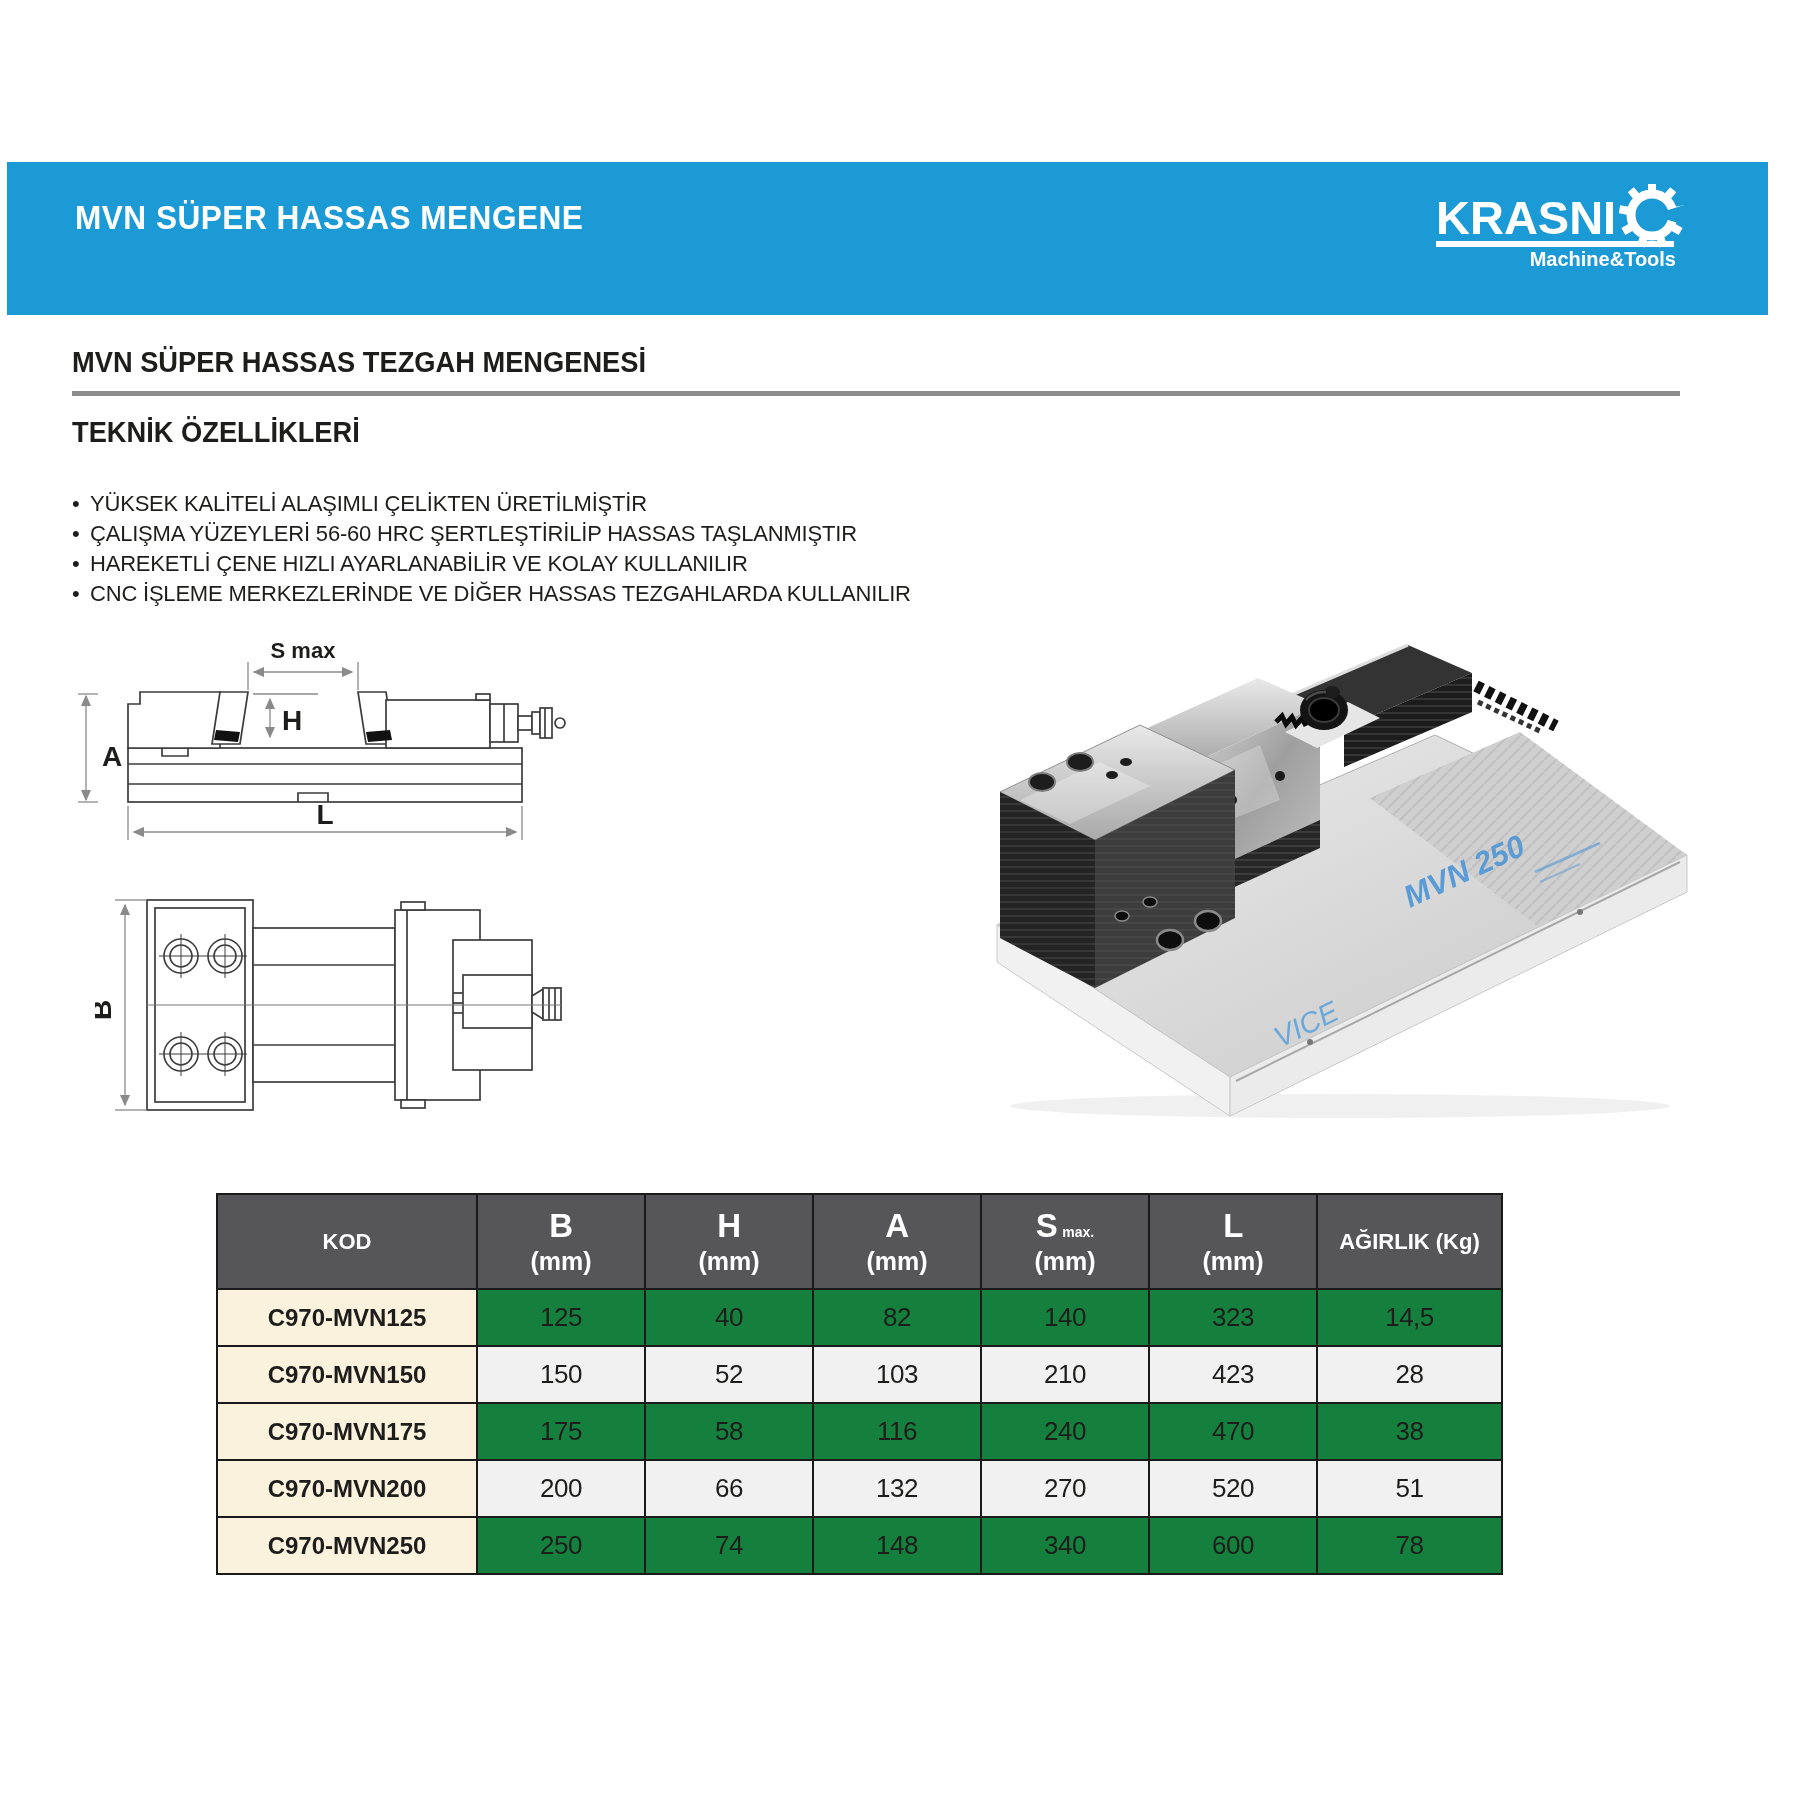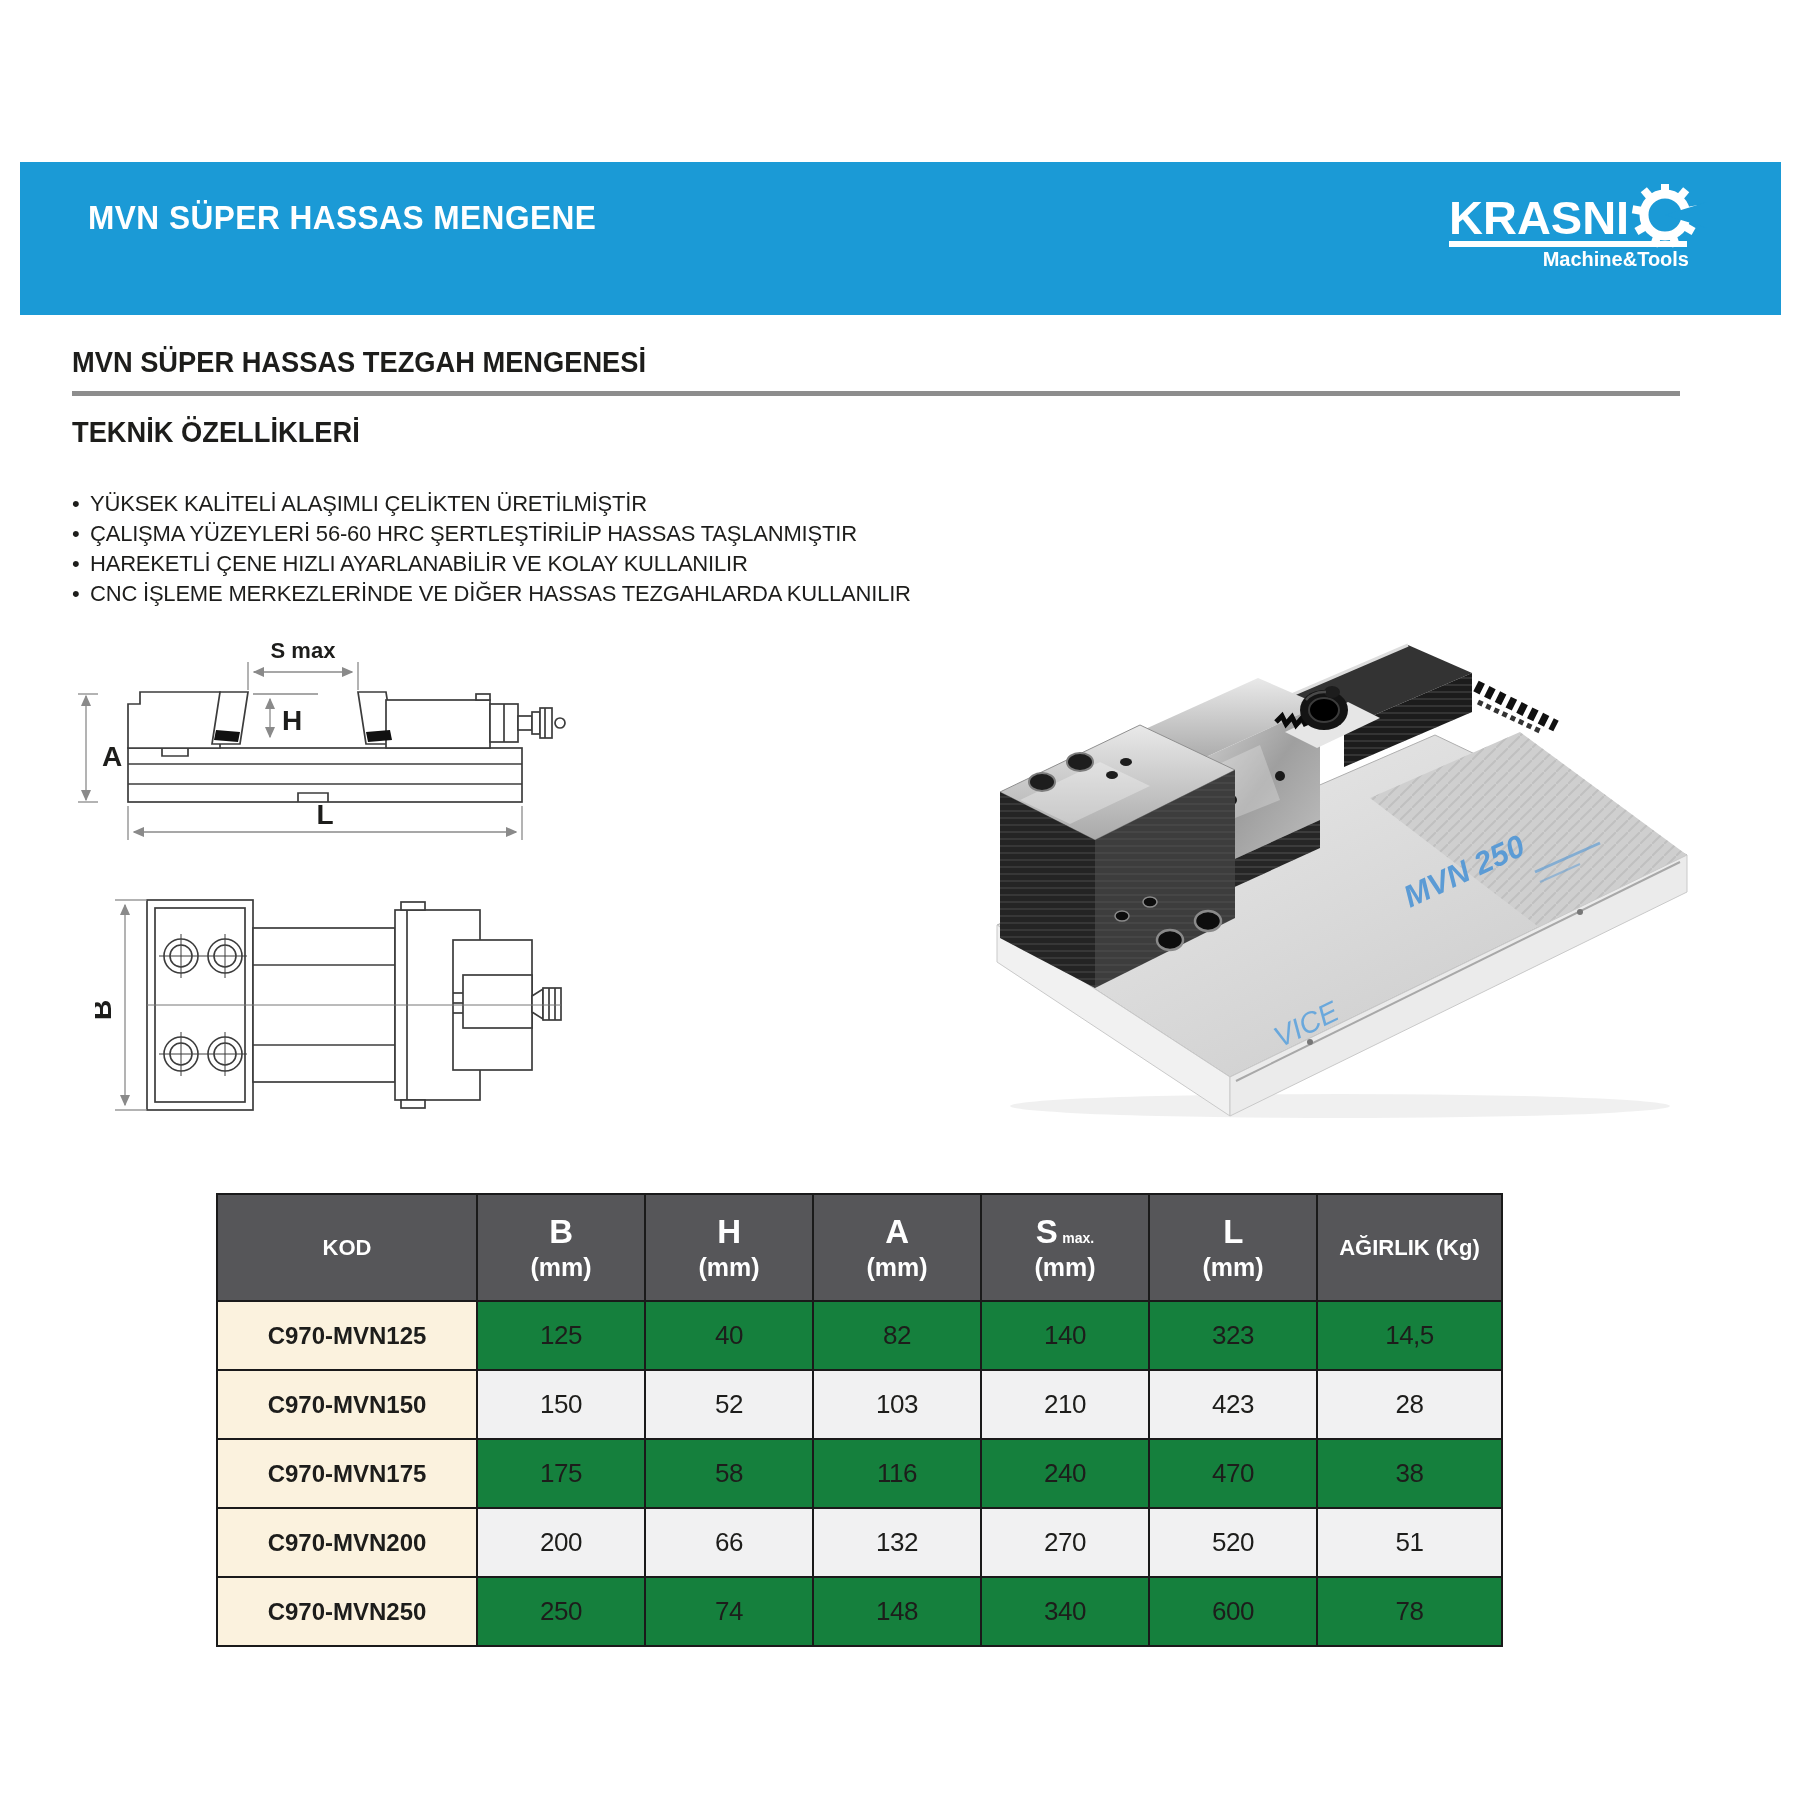--- a/index.html
+++ b/index.html
@@ -1,20 +1,20 @@
 <!DOCTYPE html>
 <html><head>
 <meta charset="utf-8">
 <style>
   html,body{margin:0;padding:0;background:#fff;}
   .page{position:relative;width:1800px;height:1800px;background:#ffffff;overflow:hidden;
         font-family:"Liberation Sans","DejaVu Sans",sans-serif;color:#1d1d1b;}
 
   
-  .topbar{position:absolute;left:20px;top:162px;width:1761px;height:153px;background:#1b9ad6;}
+  .topbar{position:absolute;left:7px;top:162px;width:1761px;height:153px;background:#1b9ad6;}
   .topbar h1{position:absolute;left:68px;top:36px;margin:0;font-size:34px;font-weight:700;
              color:#ffffff;letter-spacing:.5px;transform:scaleX(.93);transform-origin:left center;white-space:nowrap;}
   .logo{position:absolute;right:60px;top:22px;width:272px;height:92px;}
 
   
   .h2,.h3{position:absolute;left:72px;margin:0;font-size:29px;font-weight:700;color:#1d1d1b;
           transform:scaleX(.94);transform-origin:left center;white-space:nowrap;letter-spacing:0;}
   .h2{top:346px;}
   .divider{position:absolute;left:72px;top:391px;width:1608px;height:5px;background:#8d8d8d;}
   .h3{top:416px;}
@@ -25,21 +25,21 @@
   .features li::before{content:"•";display:inline-block;width:18px;font-size:22px;}
 
   
   .sideview{position:absolute;left:70px;top:642px;width:520px;height:245px;}
   .topview{position:absolute;left:95px;top:888px;width:470px;height:250px;}
   .photo{position:absolute;left:980px;top:640px;width:740px;height:480px;}
   svg text{font-family:"Liberation Sans","DejaVu Sans",sans-serif;}
 
   
   .spec{position:absolute;left:216px;top:1193px;border-collapse:collapse;table-layout:fixed;}
-  .spec th,.spec td{border:2px solid #1a1a1a;padding:18px;text-align:center;vertical-align:middle;}
+  .spec th,.spec td{border:2px solid #1a1a1a;padding:12px;text-align:center;vertical-align:middle;}
   .spec thead tr{height:88px;}
   .spec tbody tr{height:44px;}
   .spec th{background:#565659;color:#ffffff;font-weight:700;}
   .h-main{font-size:33px;letter-spacing:-.5px;}
   .h-small{font-size:14px;margin-left:5px;}
   .h-sub{font-size:25px;margin-top:2px;}
   .h-sub:empty{display:none;}
   .th-text .h-main{font-size:22px;letter-spacing:0;}
   .spec td{font-size:26px;letter-spacing:-.5px;background:#15803d;}
   .spec td.kod{background:#fbf2de;font-weight:700;font-size:24px;letter-spacing:0;}

